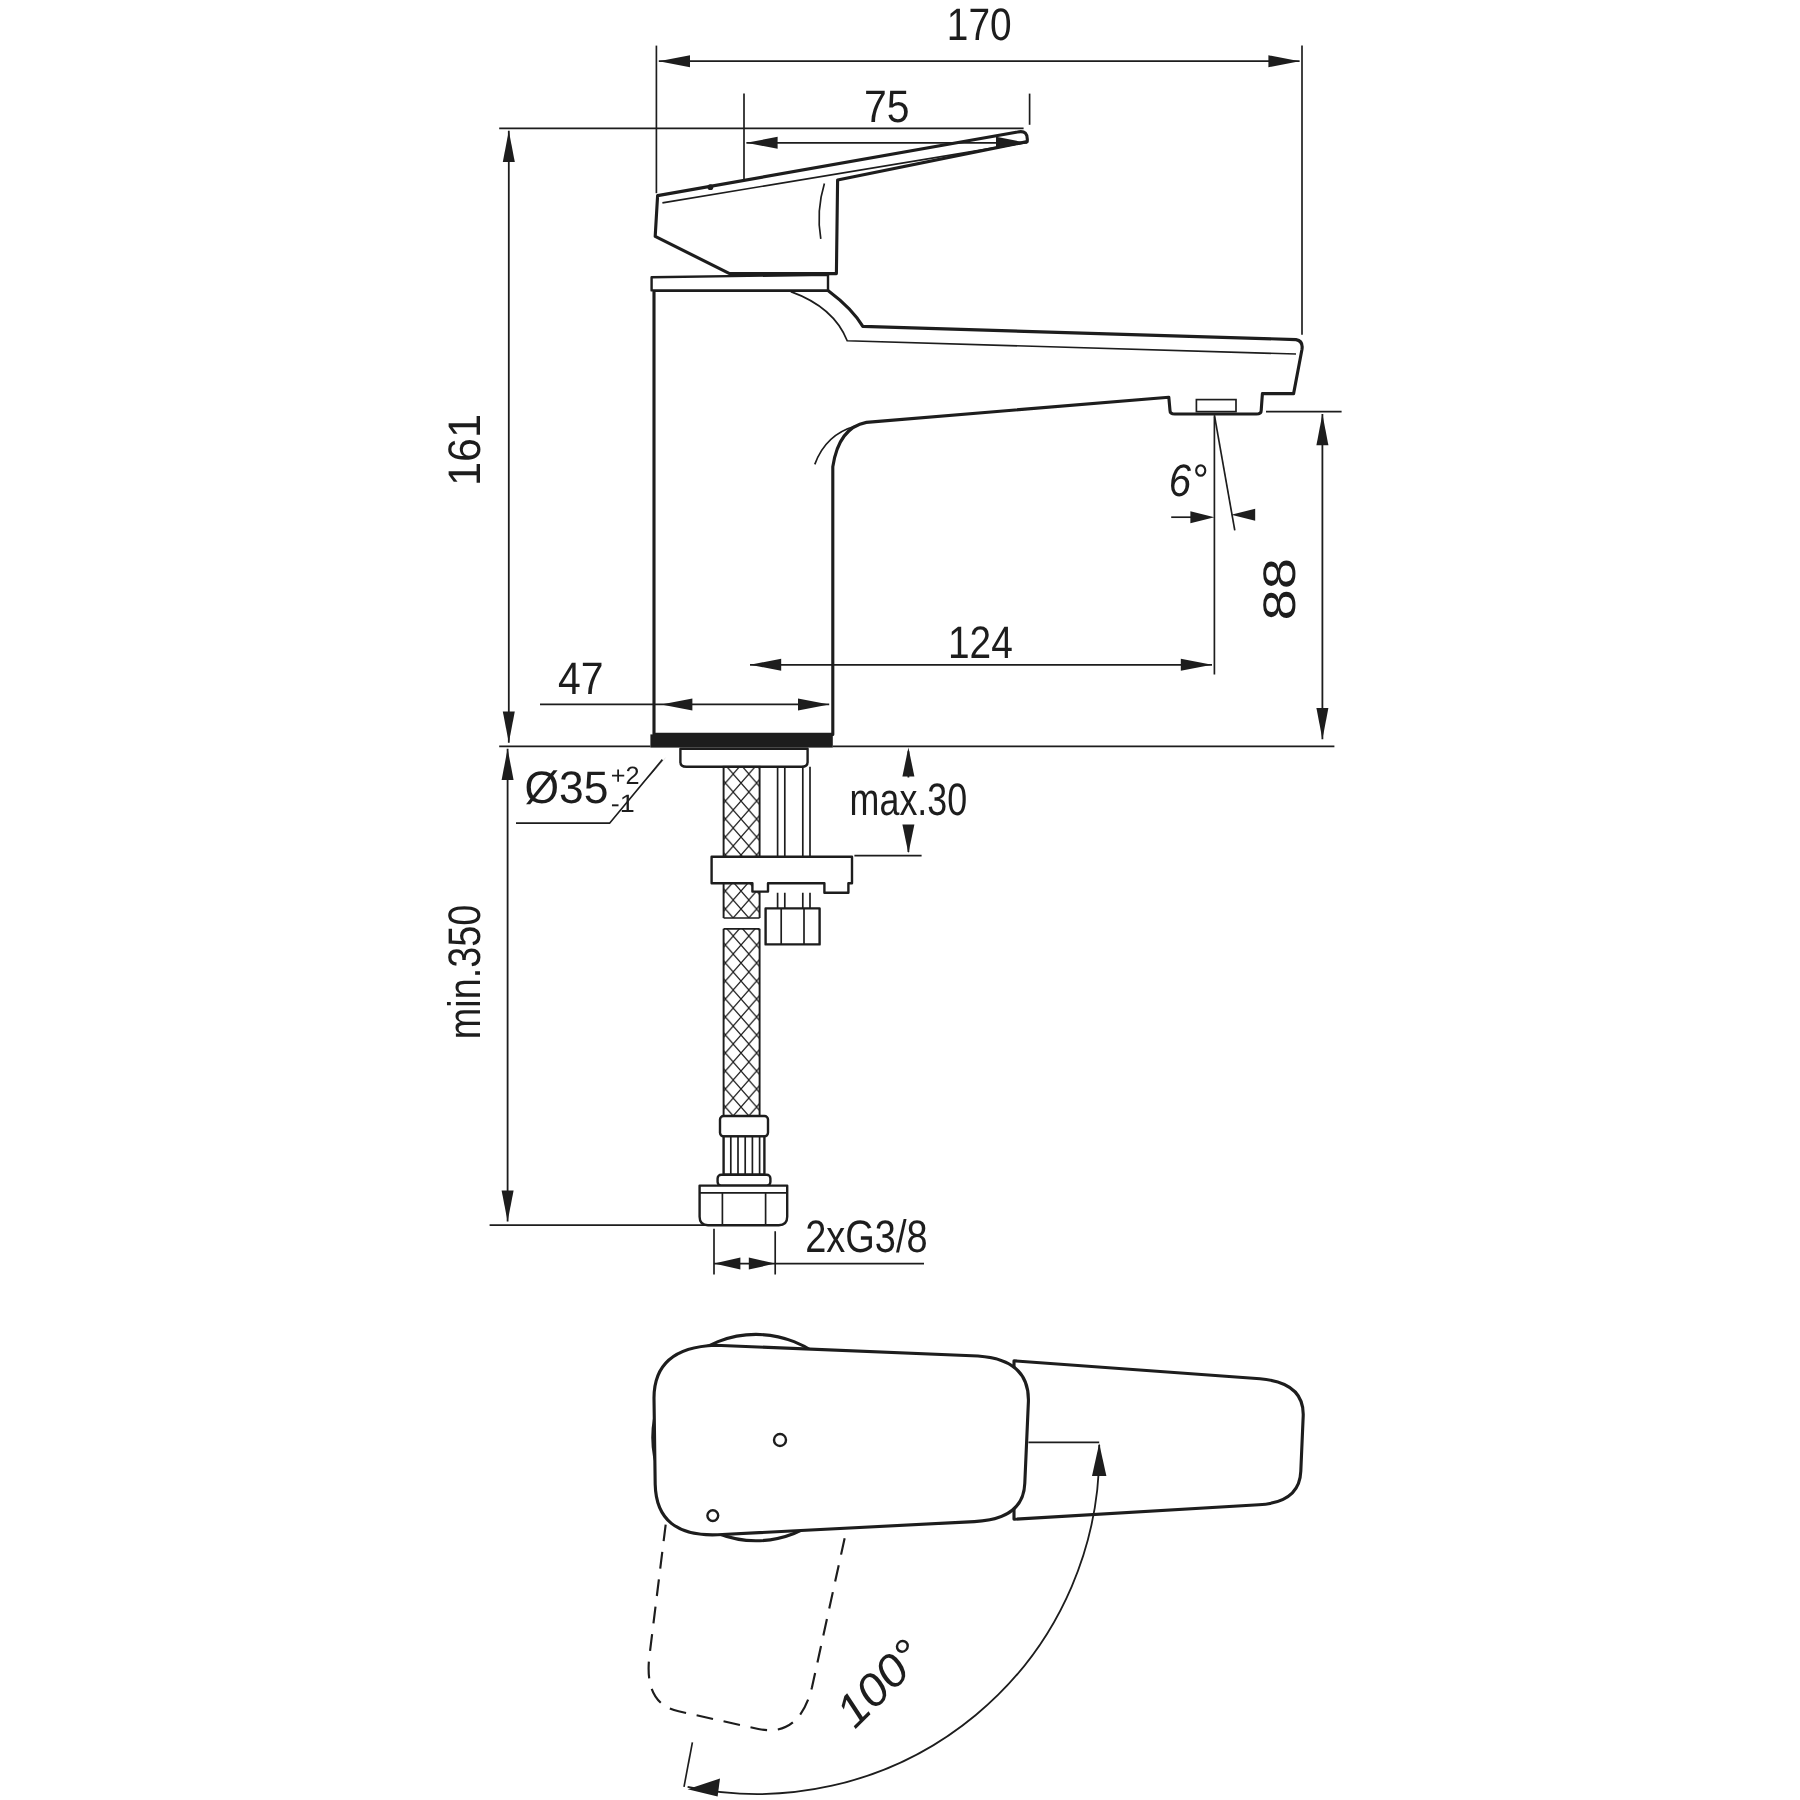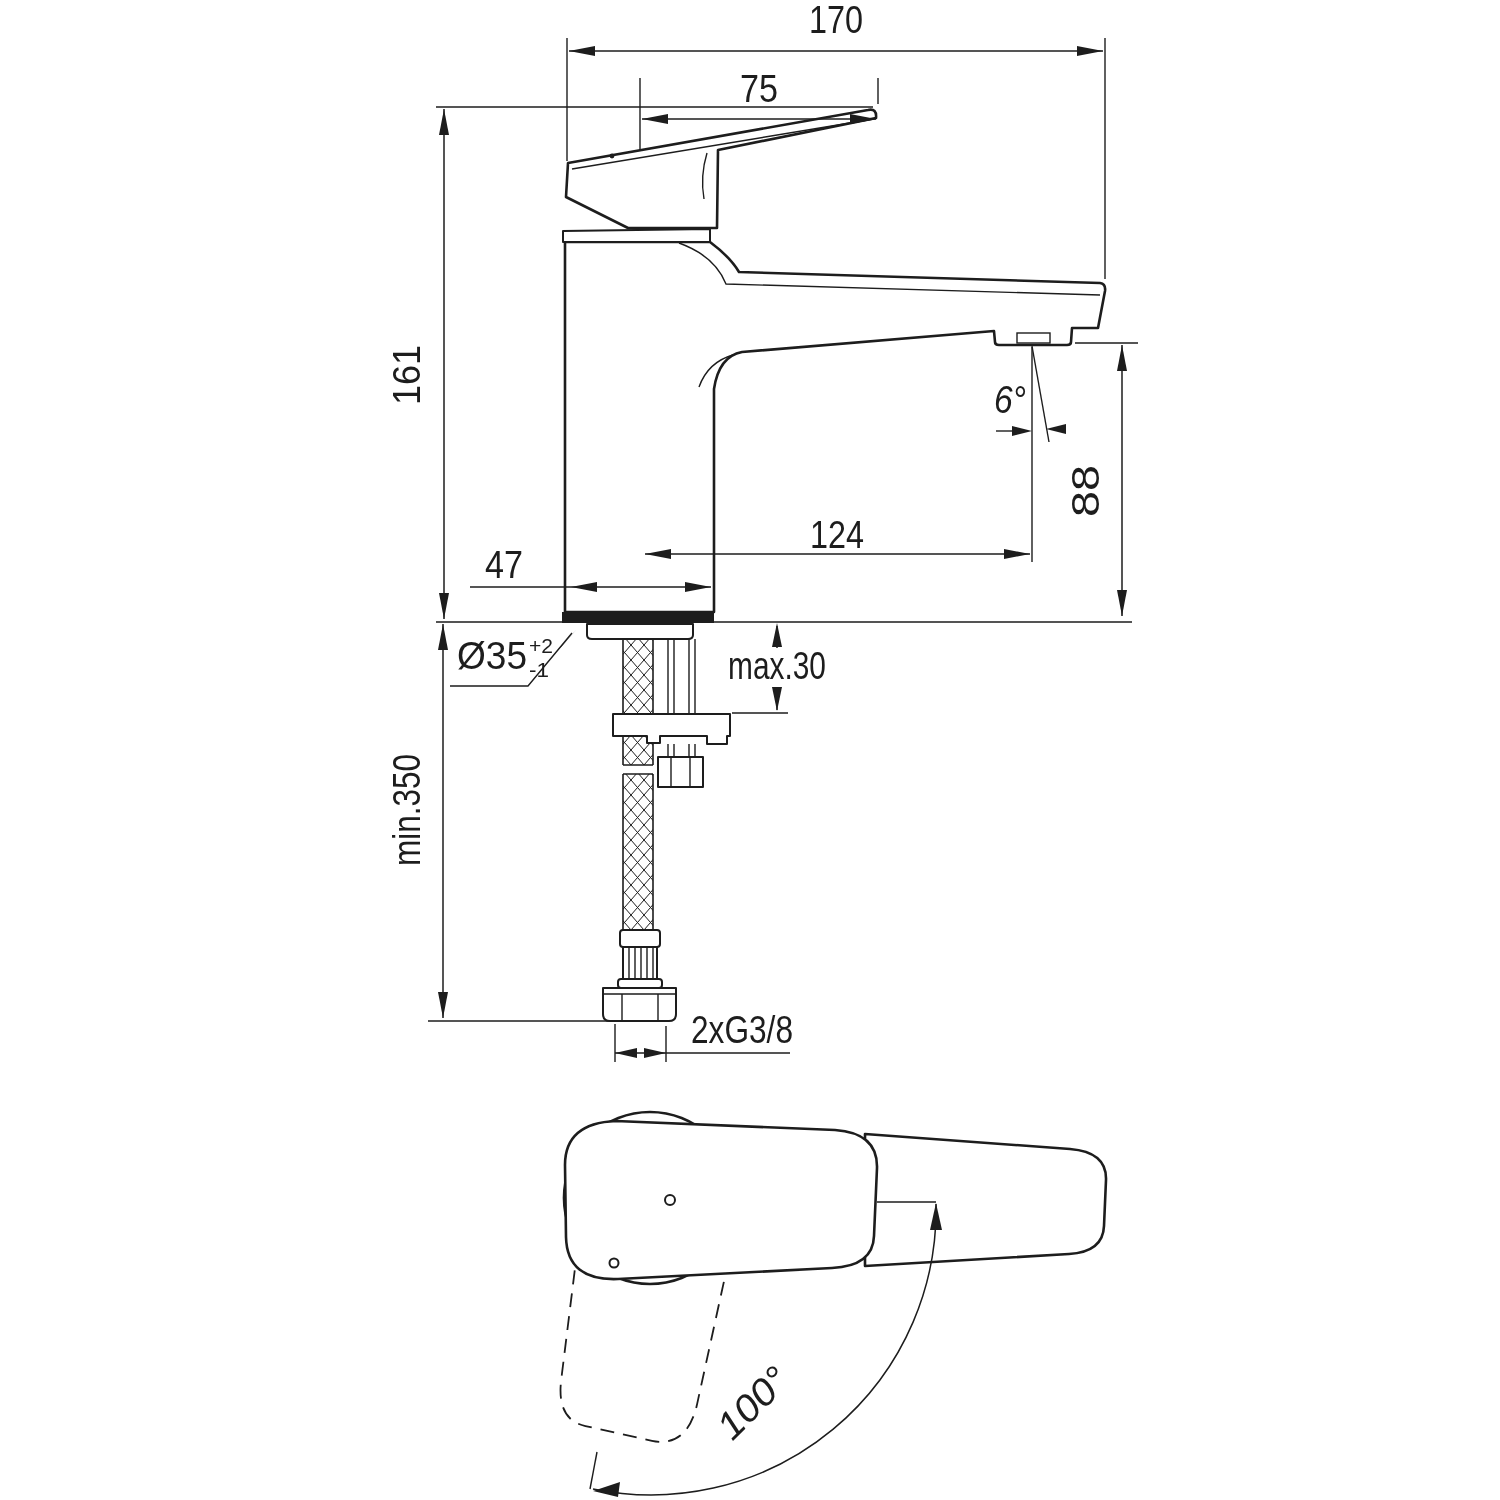--- a/index.html
+++ b/index.html
@@ -1,16 +1,16 @@
 <!DOCTYPE html>
 <html><head>
 <meta charset="utf-8">
 <style>
   html,body{margin:0;padding:0;background:#ffffff;}
-  .stage{width:1476px;height:1500px;background:#ffffff;position:relative;overflow:hidden;margin-left:20px;}
+  .stage{width:1476px;height:1500px;background:#ffffff;position:relative;overflow:hidden;}
   svg{display:block;}
   .ol   {stroke:#1d1d1d;stroke-width:2.6;fill:#ffffff;stroke-linejoin:round;stroke-linecap:round;}
   .med  {stroke:#1d1d1d;stroke-width:2.0;fill:#ffffff;stroke-linejoin:round;}
   .thin {stroke:#1d1d1d;stroke-width:1.4;fill:none;stroke-linecap:butt;}
   .diml {stroke:#1d1d1d;stroke-width:1.5;fill:none;stroke-linecap:butt;}
   .arr  {fill:#1d1d1d;stroke:none;}
   .dark {fill:#1d1d1d;stroke:none;}
   .dsh  {stroke:#1d1d1d;stroke-width:1.8;fill:none;stroke-dasharray:14 9;stroke-linejoin:round;}
   text.dim{font-family:"Liberation Sans","DejaVu Sans",sans-serif;font-size:38px;fill:#1d1d1d;}
   text.small{font-size:21px;}

